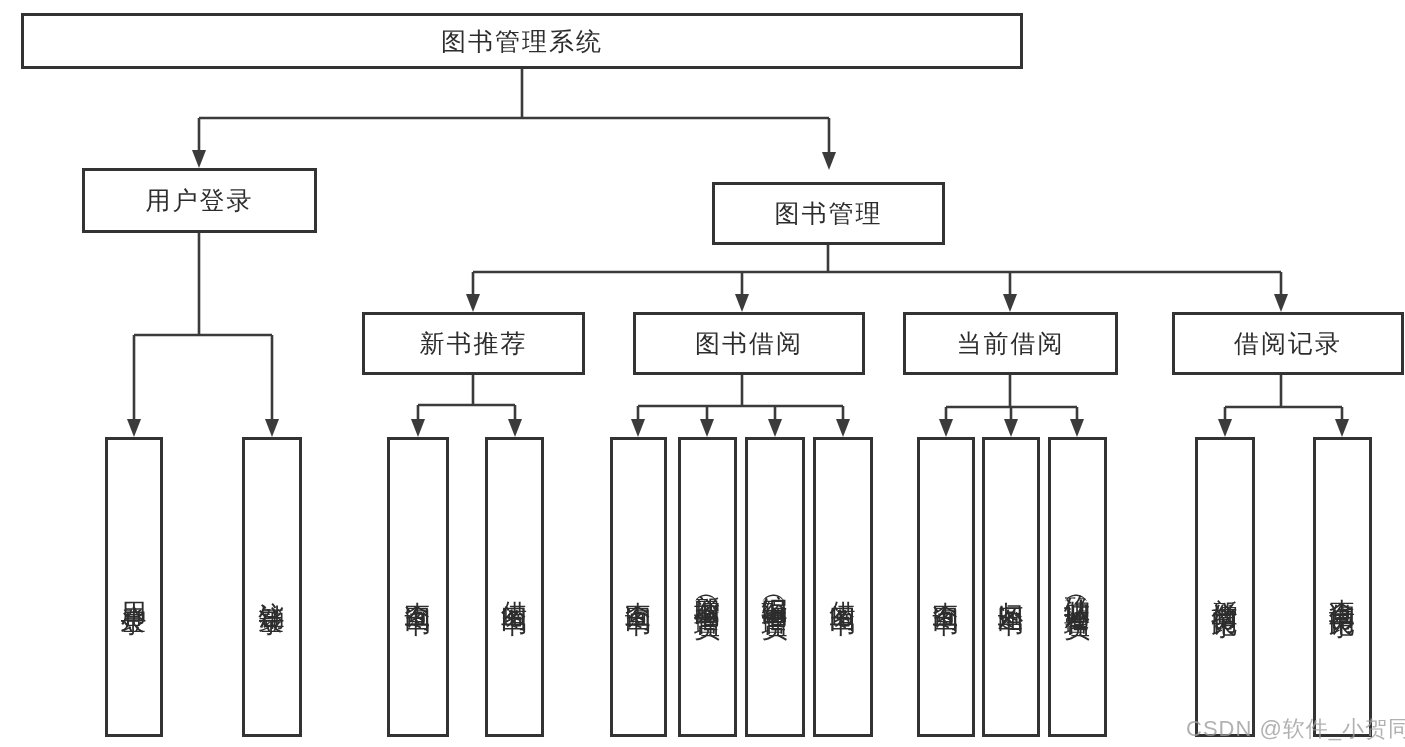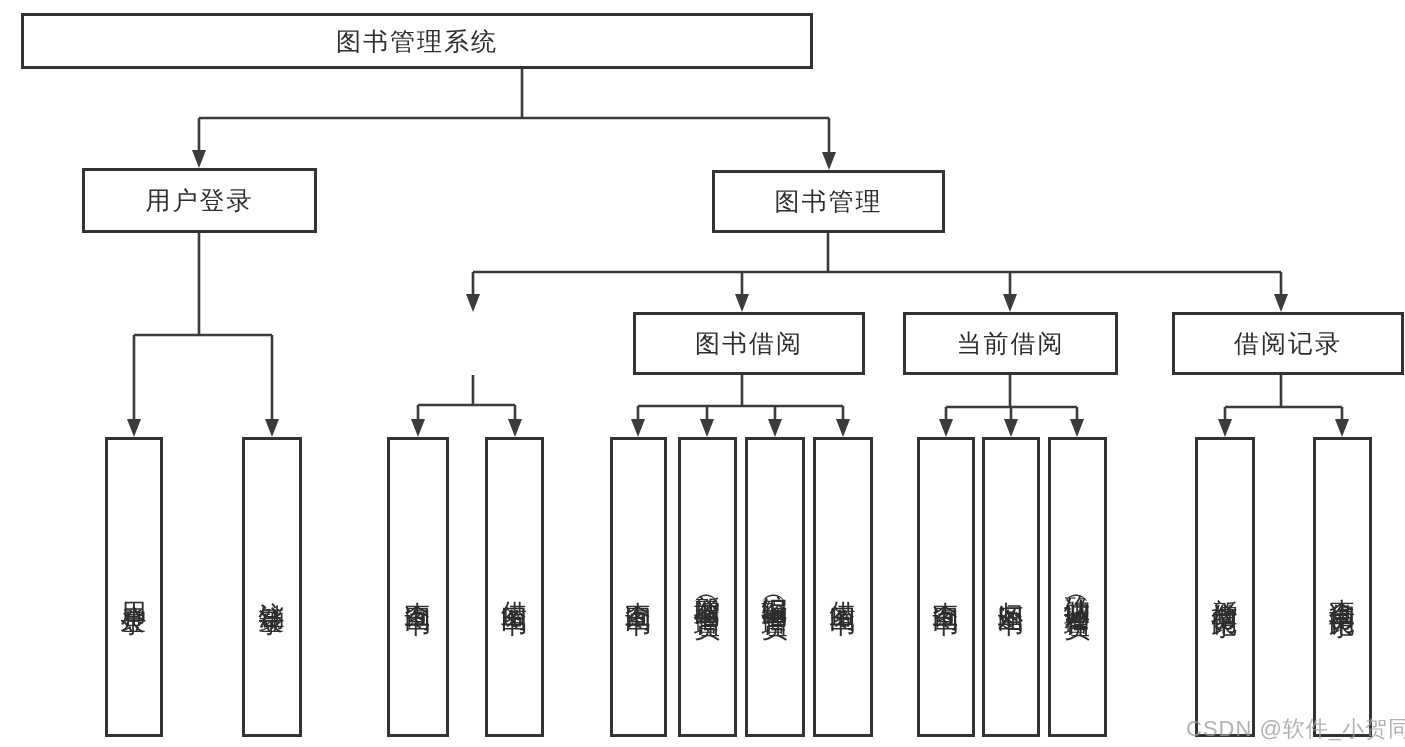--- a/index.html
+++ b/index.html
@@ -101,31 +101,34 @@
       <polygon points="768,419 782,419 775,437"></polygon>
       <polygon points="836,419 850,419 843,437"></polygon>
       <polygon points="939,419 953,419 946,437"></polygon>
       <polygon points="1004,419 1018,419 1011,437"></polygon>
       <polygon points="1070,419 1084,419 1077,437"></polygon>
       <polygon points="1218,419 1232,419 1225,437"></polygon>
       <polygon points="1335,419 1349,419 1342,437"></polygon>
     </g>
   </svg>
 
-  <div class="node" style="left:21px; top:13px; width:792px; height:56px;align-items:center;">
+  <div class="node" style="left:21px; top:13px; width:1002px; height:56px;align-items:center;">
     <span class="h-label">图书管理系统</span>
   </div>
 
   <div class="node" style="left:82px; top:168px; width:235px; height:65px;">
     <span class="h-label">用户登录</span>
   </div>
-  <div class="node" style="left:712px; top:170px; width:233px; height:63px;">
+  <div class="node" style="left:712px; top:182px; width:233px; height:63px;">
     <span class="h-label">图书管理</span>
   </div>
 
+  <div class="node" style="left:362px; top:312px; width:223px; height:63px;">
+    <span class="h-label">新书推荐</span>
+  </div>
   <div class="node" style="left:633px; top:312px; width:232px; height:63px;">
     <span class="h-label">图书借阅</span>
   </div>
   <div class="node" style="left:903px; top:312px; width:215px; height:63px;">
     <span class="h-label">当前借阅</span>
   </div>
   <div class="node" style="left:1172px; top:312px; width:232px; height:63px;">
     <span class="h-label">借阅记录</span>
   </div>
 

